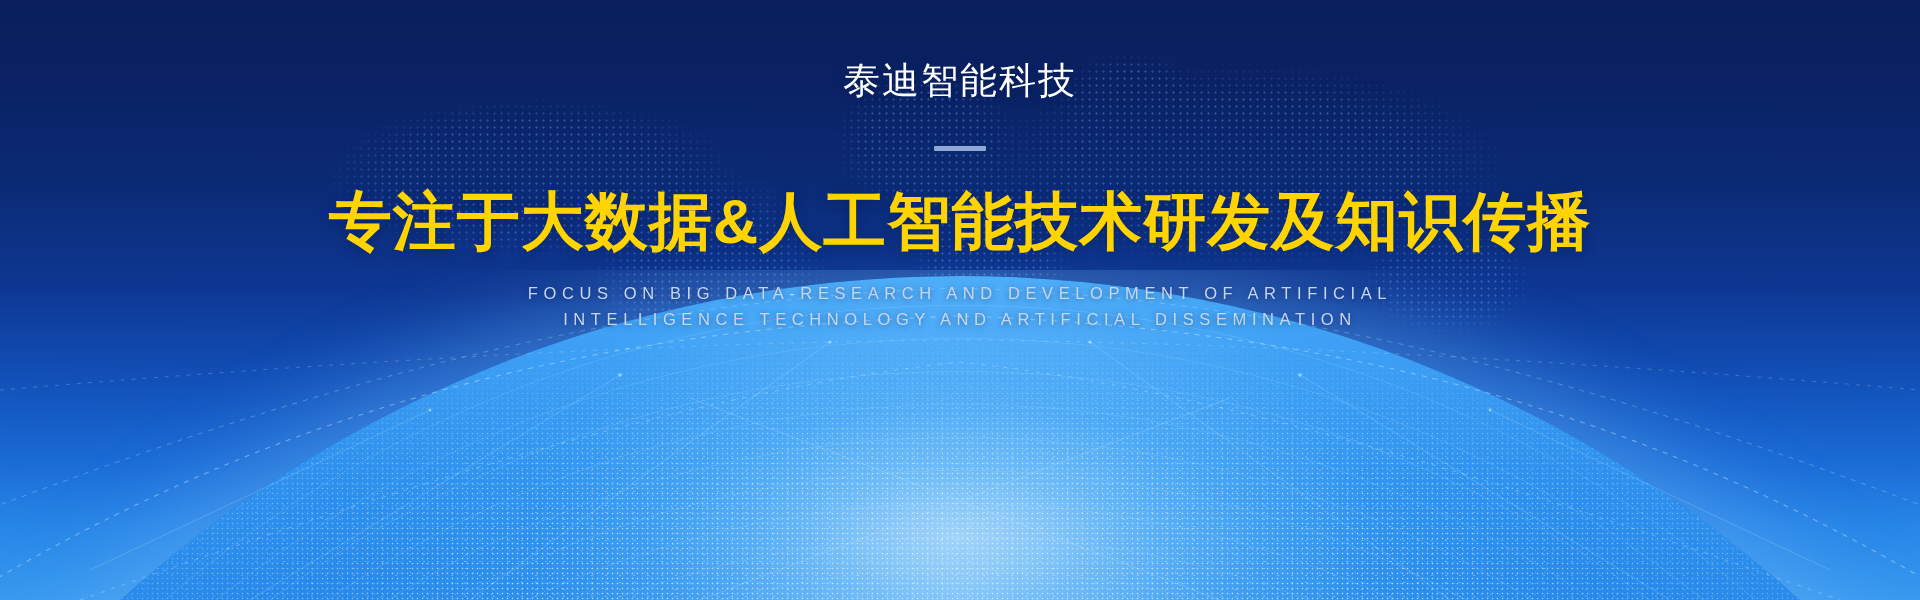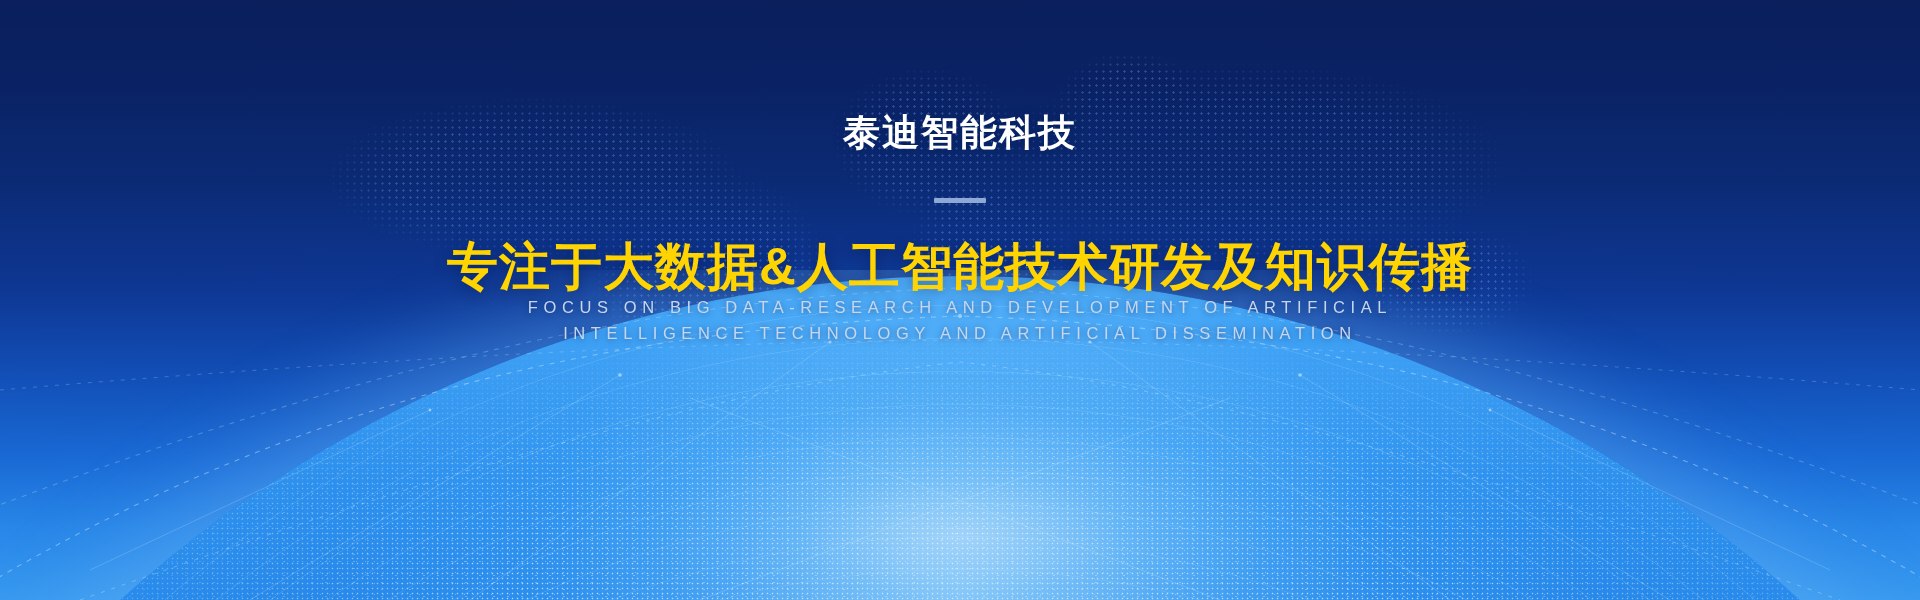--- a/index.html
+++ b/index.html
@@ -147,49 +147,50 @@
   .content {
     position:absolute;
     left:0; top:0;
     width:1920px; height:600px;
     display:flex;
     flex-direction:column;
     align-items:center;
   }
 
   .brand {
-    margin-top:114px;
+    margin-top:62px;
     color:#ffffff;
     font-size:37px;
     line-height:1;
     letter-spacing:2px;
-    font-weight:700;
+    font-weight:400;
     text-shadow:0 1px 9px rgba(0,26,80,0.55);
     white-space:nowrap;
   }
 
   .divider {
     margin-top:47px;
     width:52px; height:5px;
     background:#8fa9d6;
     border-radius:1px;
   }
 
   .headline {
     margin-top:37px;
     color:#ffd400;
-    font-size:51px;
+    font-size:63px;
     font-weight:700;
     line-height:1.05;
     letter-spacing:1px;
     white-space:nowrap;
     text-shadow:0 2px 14px rgba(0,20,70,0.45);
   }
 
   .subtitle {
+    margin-top:26px;
     text-align:center;
     color:#c6d6ef;
     font-size:16.5px;
     font-weight:400;
     line-height:26px;
     letter-spacing:5.6px;
     text-shadow:0 1px 6px rgba(0,24,78,0.5);
   }
   .subtitle .sub-line { display:block; white-space:nowrap; }
 </style>

